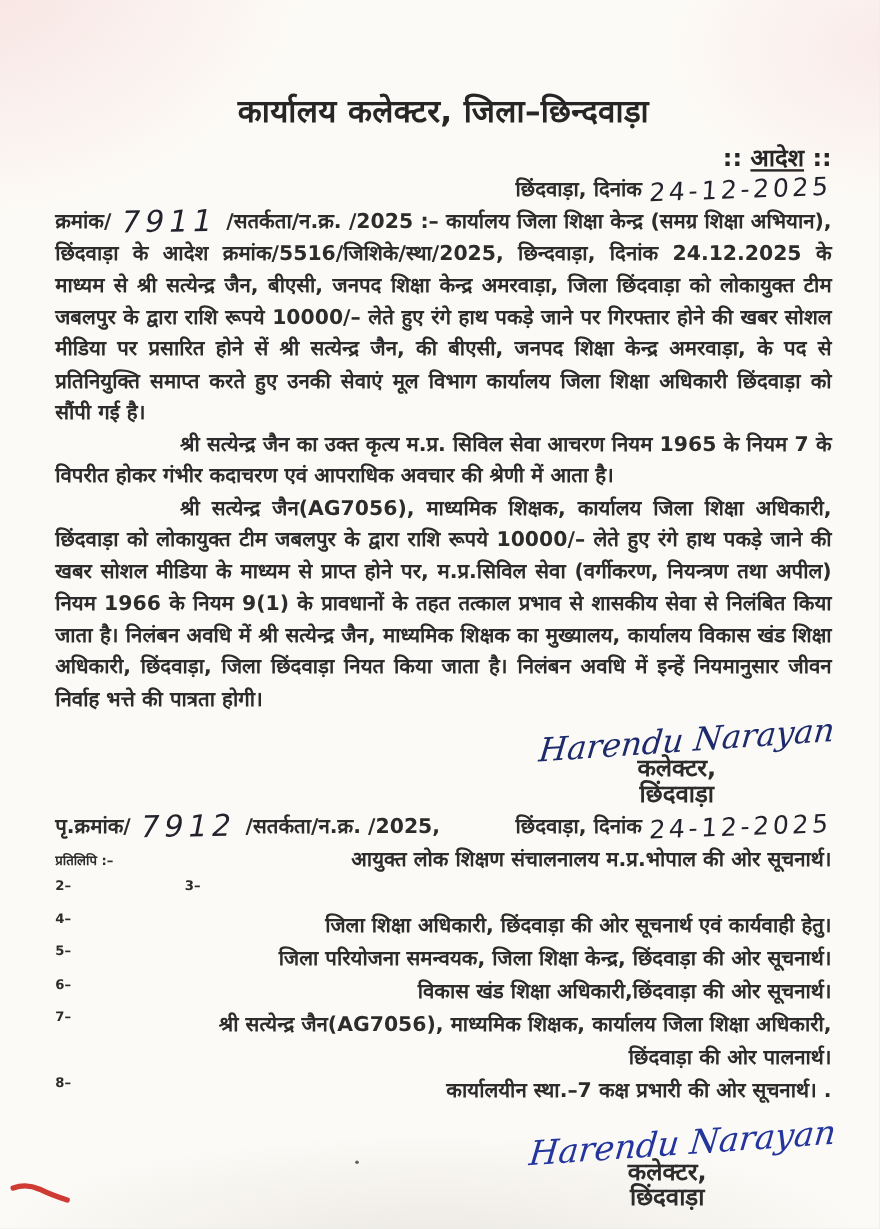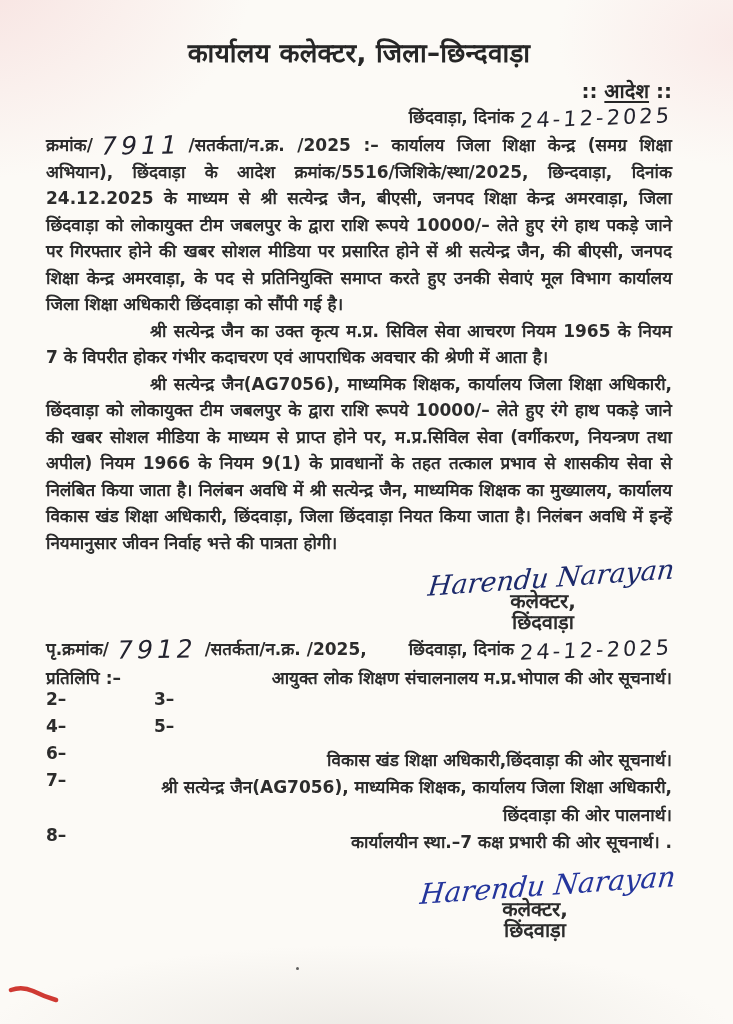--- a/index.html
+++ b/index.html
@@ -9,21 +9,21 @@
     margin:0 auto;
     overflow:hidden;
     background:
       radial-gradient(420px 300px at -40px -30px, rgba(243,205,205,.55), rgba(243,205,205,0) 70%),
       radial-gradient(260px 180px at 740px 40px, rgba(246,215,215,.45), rgba(246,215,215,0) 70%),
       radial-gradient(500px 120px at 360px 1035px, rgba(190,185,178,.25), rgba(190,185,178,0) 75%),
       #fcfaf6;
     font-family:"DejaVu Sans", sans-serif;
     color:#2c2c2c;
   }
-  .doc{position:relative;padding:34px 61px 0 46px;}
+  .doc{position:relative;padding:34px 40px 0 46px;margin-top:40px;}
   .title{
     text-align:center;font-size:26px;font-weight:bold;
     letter-spacing:.3px;margin:0;color:#262626;
   }
   .subtitle{
     text-align:right;font-size:20px;font-weight:bold;margin-top:7px;color:#262626;
   }
   .subtitle .u{text-decoration:underline;text-underline-offset:3px;}
   .date-line{
     text-align:right;font-size:17px;font-weight:bold;margin-top:1px;white-space:nowrap;
@@ -65,21 +65,21 @@
   .sig-role,.sig-place{font-size:20px;font-weight:bold;line-height:21px;color:#2c2c2c;}
   .endorse-line{
     display:flex;justify-content:space-between;align-items:baseline;
     font-size:17px;font-weight:bold;margin-top:4px;white-space:nowrap;
   }
   .copy-grid{
     display:grid;grid-template-columns:108px 1fr;
     margin-top:3px;column-gap:0;
   }
   .copy-no{
-    font-size:17px;font-weight:bold;position:relative;top:-7px;line-height:27px;
+    font-size:11px;font-weight:bold;position:relative;top:-7px;line-height:27px;
   }
   .copy-label{top:0;}
   .copy-text{
     font-size:17px;font-weight:bold;line-height:27.5px;text-align:right;color:#2c2c2c;
   }
   .sig-block.second{margin-top:12px;margin-right:22px;}
   .sig-block.second .sig-name{color:#24359c;font-size:28px;}
   .red-mark{position:absolute;left:8px;top:984px;}
   .ink-dot{
     position:absolute;left:296px;top:967px;width:3px;height:3px;border-radius:50%;
@@ -117,22 +117,24 @@
 
     <div class="copy-grid">
       <div class="copy-no copy-label">प्रतिलिपि :–</div>
       <div class="copy-text">आयुक्त लोक शिक्षण संचालनालय म.प्र.भोपाल की ओर सूचनार्थ।</div>
 
       <div class="copy-no">2–</div>
 
       <div class="copy-no">3–</div>
 
       <div class="copy-no">4–</div>
+      <div class="copy-text">जिला शिक्षा अधिकारी, छिंदवाड़ा की ओर सूचनार्थ एवं कार्यवाही हेतु।</div>
 
       <div class="copy-no">5–</div>
+      <div class="copy-text">जिला परियोजना समन्वयक, जिला शिक्षा केन्द्र, छिंदवाड़ा की ओर सूचनार्थ।</div>
 
       <div class="copy-no">6–</div>
       <div class="copy-text">विकास खंड शिक्षा अधिकारी,छिंदवाड़ा की ओर सूचनार्थ।</div>
 
       <div class="copy-no">7–</div>
       <div class="copy-text">श्री सत्येन्द्र जैन(AG7056), माध्यमिक शिक्षक, कार्यालय जिला शिक्षा अधिकारी, छिंदवाड़ा की ओर पालनार्थ।</div>
 
       <div class="copy-no">8–</div>
       <div class="copy-text">कार्यालयीन स्था.–7 कक्ष प्रभारी की ओर सूचनार्थ। .</div>
     </div>

